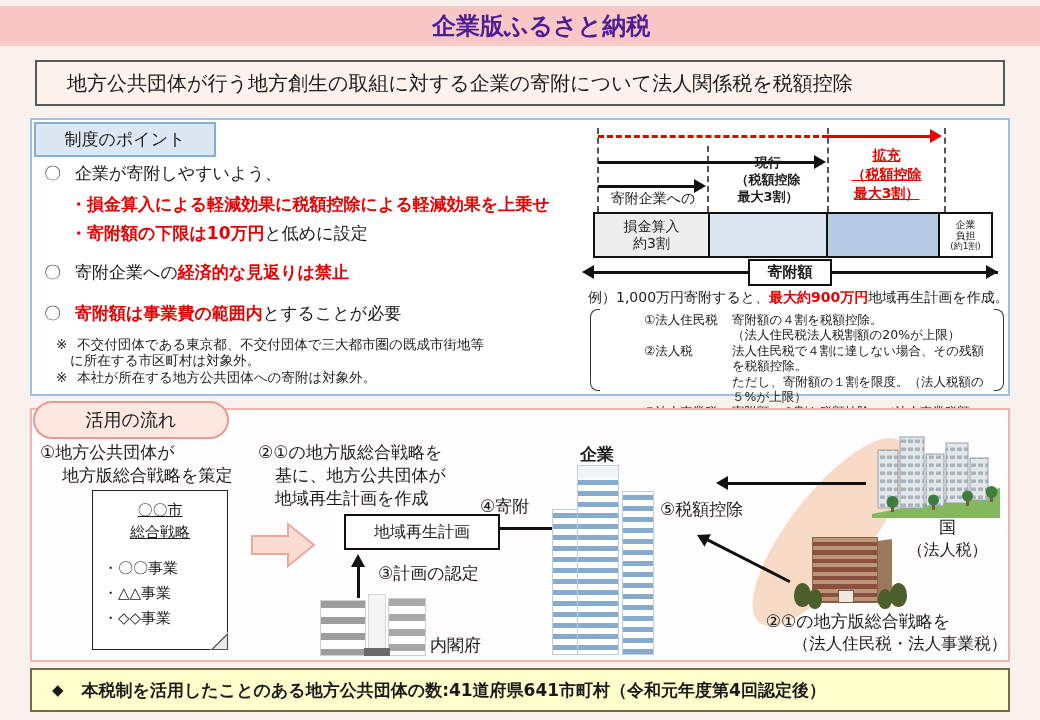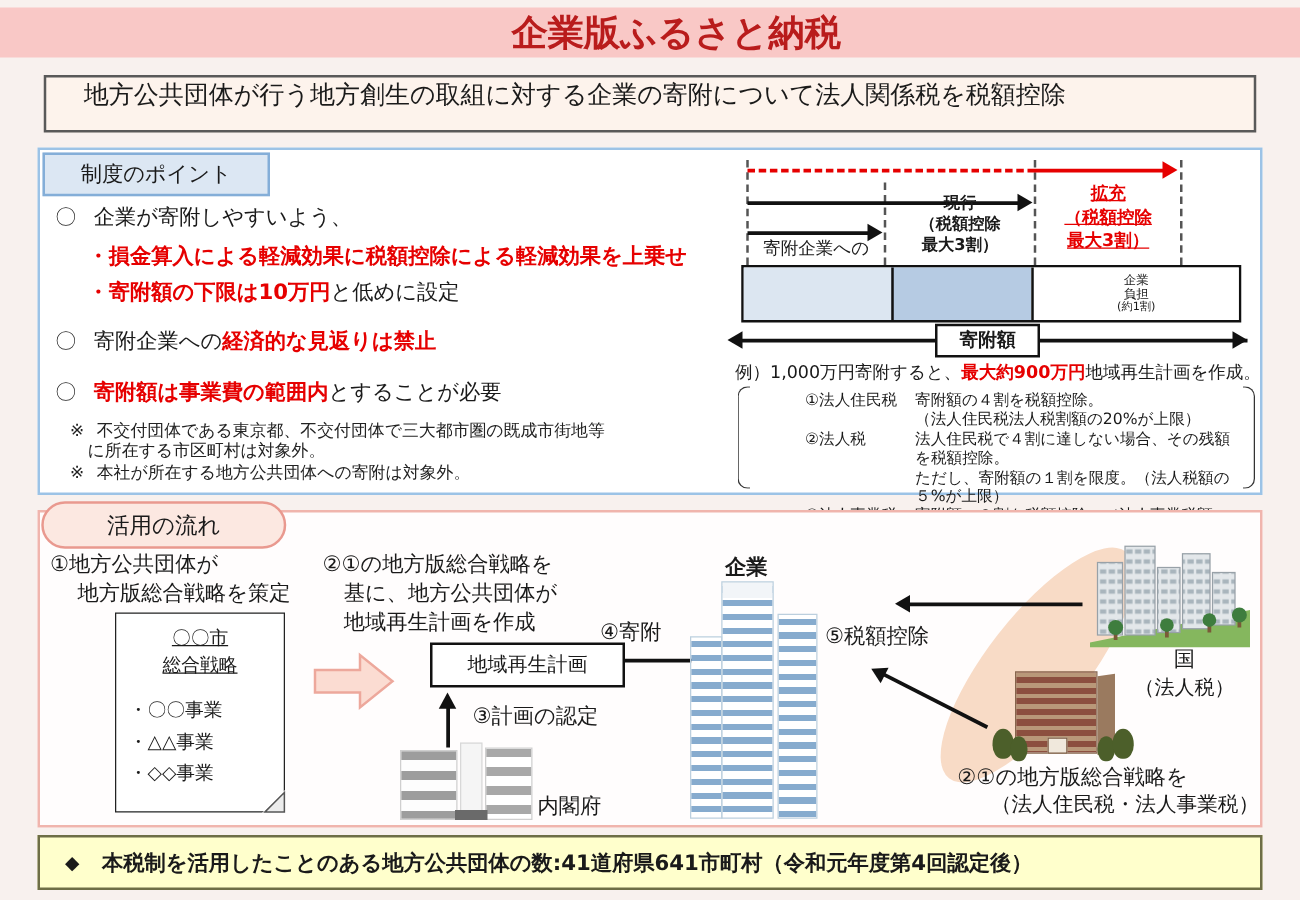--- a/index.html
+++ b/index.html
@@ -2,24 +2,24 @@
 <html><head>
 <meta charset="utf-8">
 <style>
   * { margin:0; padding:0; box-sizing:border-box; }
   body { background:#e9e9e9; font-family:"DejaVu Sans","Liberation Sans",sans-serif; color:#1a1a1a; }
   .page { position:relative; width:1040px; height:720px; background:#f8f1ee; overflow:hidden; margin:0 auto; }
   .abs { position:absolute; }
 
   
   .hdr { left:0; top:6px; width:1040px; height:40px; background:#f9c8c6; }
-  .hdr-title { width:100%; text-align:center; font-size:29px; font-weight:bold; line-height:40px; color:#b91c1c;padding-left:42px; }
-
-  
-  .subbox { left:35px; top:60px; width:970px; height:46px; background:#fdf3ec; border:2px solid #595959; display:flex; padding-left:30px; font-size:20px; }
+  .hdr-title { width:100%; text-align:center; font-size:24px; font-weight:bold; line-height:40px; color:#4c1d95;padding-left:42px; }
+
+  
+  .subbox { left:35px; top:60px; width:970px; height:46px; background:#fdf3ec; border:2px solid #595959; display:flex; align-items:center; padding-left:30px; font-size:20px; }
 
   
   .points-sec { left:30px; top:118px; width:980px; height:278px; background:#ffffff; border:2px solid #9cc3e6; }
   .points-label { left:34px; top:122px; width:182px; height:35px; background:#dce7f3; border:2px solid #84aed8; font-size:17px; display:flex; align-items:center; justify-content:center; z-index:3; }
   .bullet { font-size:17px; white-space:nowrap; }
   .bullet .mk { margin-right:14px; }
   .redb { color:#e60000; font-weight:bold; }
   .subline { font-size:17px; white-space:nowrap; }
   .note { font-size:13.5px; white-space:nowrap; color:#222; }
   .note .nmk { margin-right:10px; }
@@ -140,20 +140,24 @@
     <div>（税額控除</div>
     <div>最大3割）</div>
   </div>
   <div class="abs lbl-expand" style="left:828px;top:146px">
     <div>拡充</div>
     <div>（税額控除</div>
     <div>最大3割）</div>
   </div>
 
   <div class="abs bar">
+    <div class="seg seg1">
+      <div>損金算入</div>
+      <div>約3割</div>
+    </div>
     <div class="seg seg2"></div>
     <div class="seg seg3"></div>
     <div class="seg seg4">
       <div>企業</div>
       <div>負担</div>
       <div class="tiny">(約1割)</div>
     </div>
   </div>
 
   <div class="abs hline" style="left:586px;top:271px;width:412px"></div>

